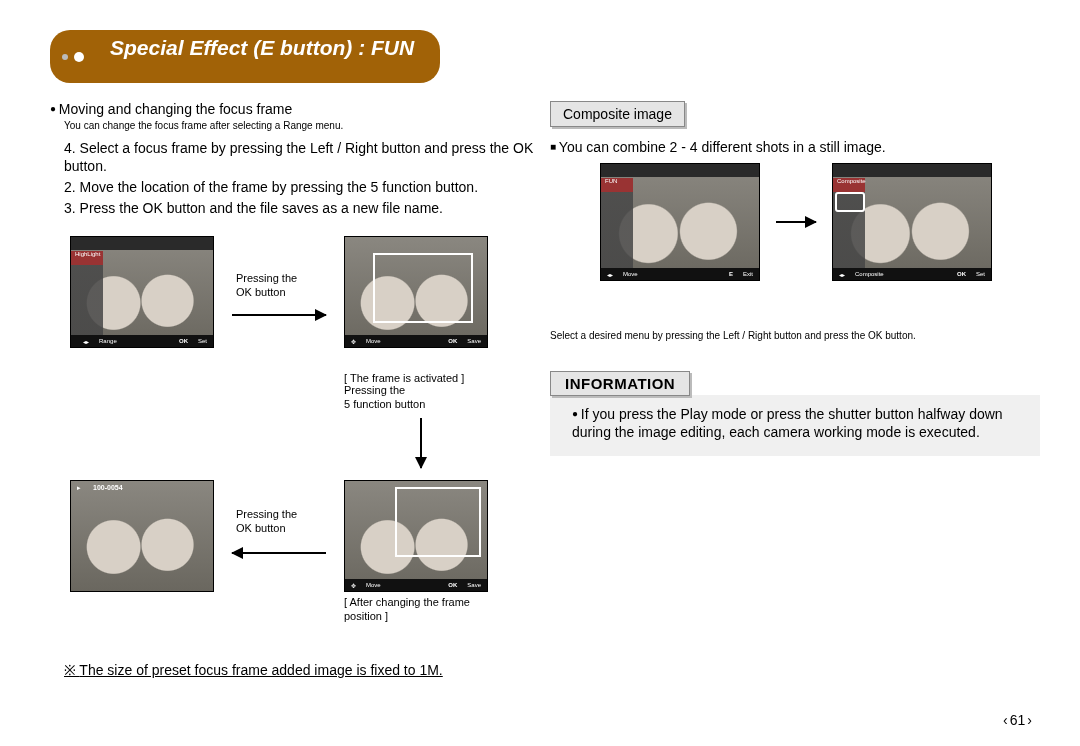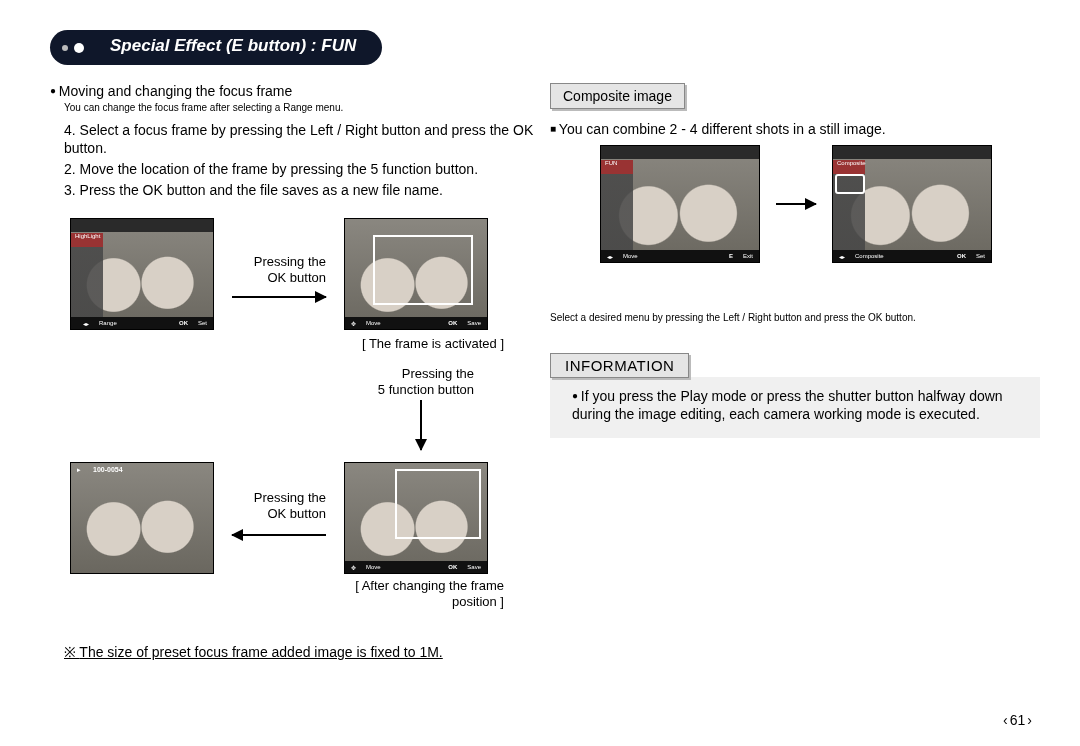--- a/index.html
+++ b/index.html
@@ -12,26 +12,26 @@
     position: relative;
   }
   .page {
     width: 1080px;
     height: 746px;
     padding: 30px 40px 20px 50px;
     position: relative;
   }
   
   .title-bar {
-    background: #0f172a;
+    background: #a16207;
     color: #fff;
-    font-size: 17px;
+    font-size: 21px;
     font-weight: bold;
     font-style: italic;
-    padding: 6px 26px 9px 60px;
+    padding: 6px 26px 23px 60px;
     border-radius: 20px;
     display: inline-block;
     position: relative;
     margin-bottom: 18px;
   }
   .title-bar::before {
     content: "";
     position: absolute;
     left: 24px;
     top: 50%;
@@ -90,21 +90,21 @@
     background:#111; color:#fff; font-size:6px; display:flex; align-items:center;
     gap:10px; padding:0 6px;
   }
   .shot-label-tl {
     position:absolute; top:2px; left:4px; color:#fff; font-size:6px;
   }
   .shot-focusframe {
     position:absolute; border:2px solid #fff;
   }
   .caption-mid {
-    position:absolute; font-size:13px; text-align:right; line-height:1.25;
+    position:absolute; font-size:11px; text-align:left; line-height:1.25;
   }
   .arrow {
     position:absolute; background:#000;
   }
   .arrow-r { height:2px; }
   .arrow-r::after {
     content:""; position:absolute; right:-1px; top:-5px;
     border-left:12px solid #000; border-top:6px solid transparent; border-bottom:6px solid transparent;
   }
   .arrow-l { height:2px; }
@@ -118,21 +118,21 @@
     border-top:12px solid #000; border-left:6px solid transparent; border-right:6px solid transparent;
   }
 
   
   .section-tag {
     display:inline-block; background:#e5e5e5; border:1px solid #888;
     box-shadow: 2px 2px 0 #bbb;
     font-size:14px; padding:4px 12px; margin-bottom:12px;
   }
   .info-head {
-    font-weight:normal; font-size:15px; letter-spacing:.5px;
+    font-weight:bold; font-size:15px; letter-spacing:.5px;
     border:1px solid #888; background:#e5e5e5; box-shadow:2px 2px 0 #bbb;
     display:inline-block; padding:3px 14px;
   }
   .info-box {
     border-top: none;
     background:#f0f0f0; padding:10px 14px 14px 22px; font-size:14px; line-height:1.35;
     margin-top:-1px;
   }
   .info-box .b::before { content:"\25CF  "; font-size:10px; position:relative; top:-2px;}
 
@@ -187,21 +187,21 @@
         <div class="shot" style="left:294px; top:0">
           <div class="shot-inner"></div>
           <div class="shot-focusframe" style="left:28px; top:16px; right:14px; bottom:24px"></div>
           <div class="shot-botbar">
             <span>✥</span>
             <span>Move</span>
             <span style="margin-left:auto;font-weight:bold">OK</span>
             <span>Save</span>
           </div>
         </div>
-        <div class="caption-mid" style="left:294px; top:118px; width:160px">[ The frame is activated ]</div>
+        <div class="caption-mid" style="left:294px; top:136px; width:160px">[ The frame is activated ]</div>
 
         <div class="caption-mid" style="left:294px; top:148px; width:130px">Pressing the<br>5 function button</div>
         <div class="arrow arrow-d" style="left:370px; top:182px; height:50px"></div>
 
         <div class="shot" style="left:294px; top:244px">
           <div class="shot-inner"></div>
           <div class="shot-focusframe" style="left:50px; top:6px; right:6px; bottom:34px"></div>
           <div class="shot-botbar">
             <span>✥</span>
             <span>Move</span>

